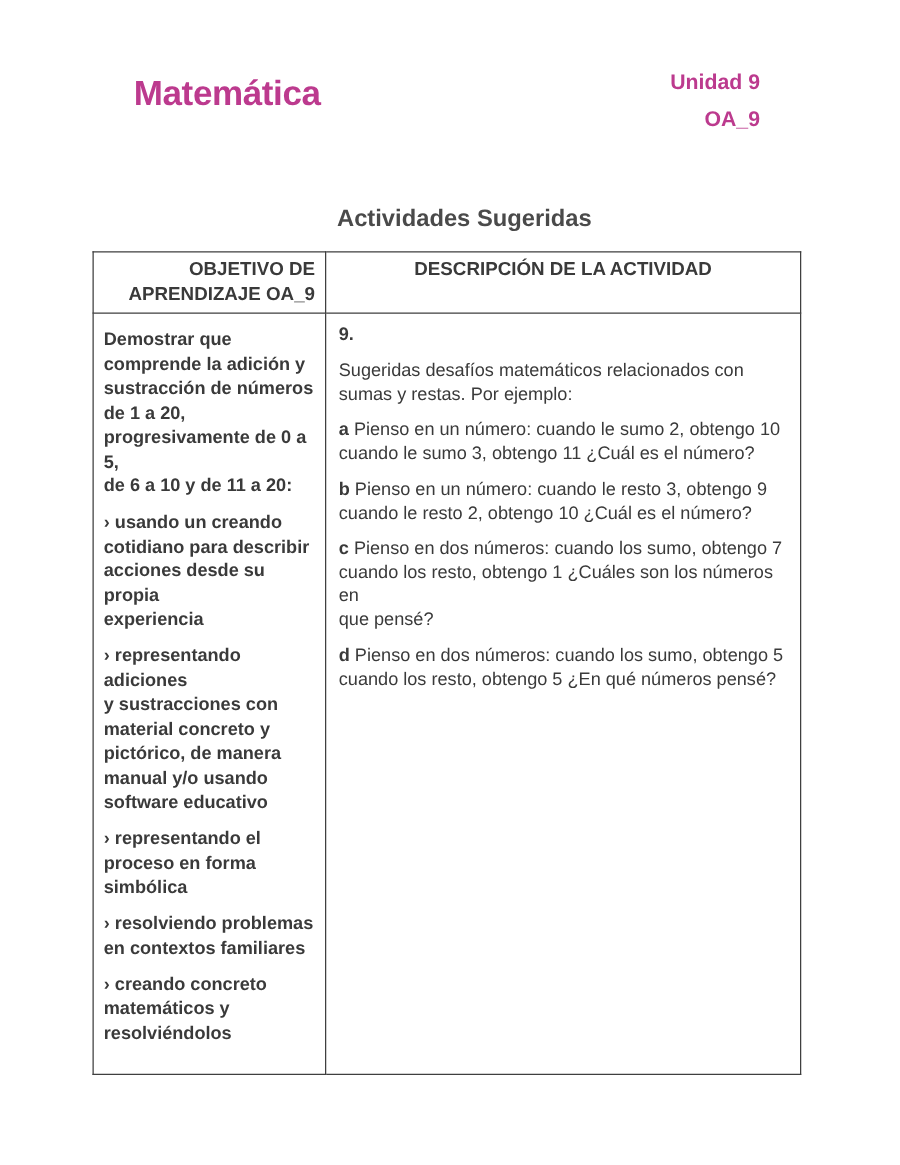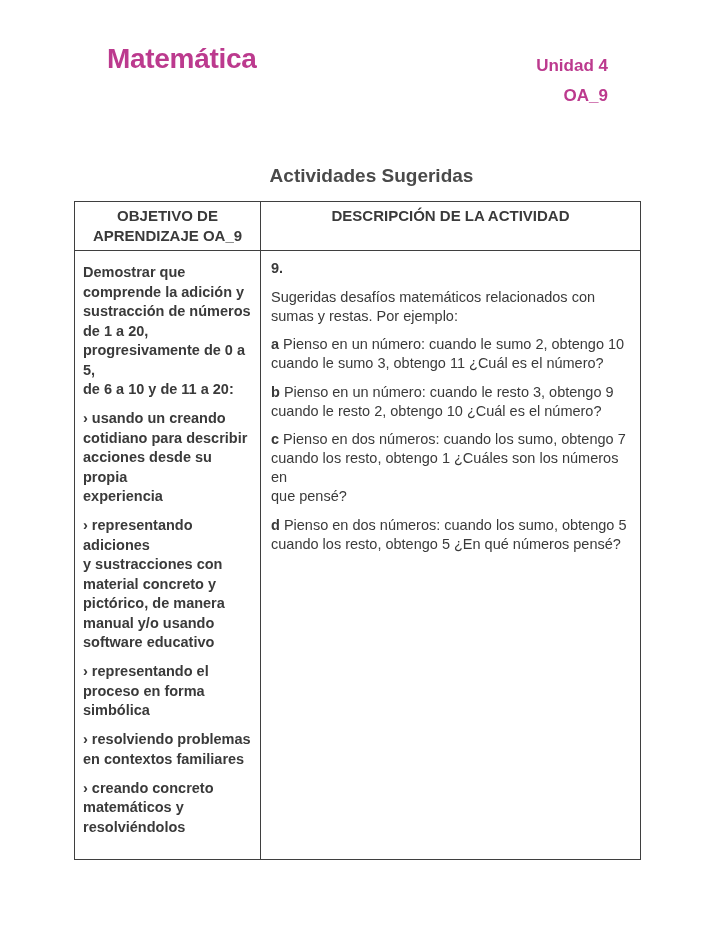--- a/index.html
+++ b/index.html
@@ -30,20 +30,21 @@
     display:flex;
     justify-content:space-between;
     align-items:flex-start;
   }
   .brand{
     font-size:28px;
     font-weight:bold;
     color:var(--brand-magenta);
     letter-spacing:-0.3px;
     line-height:34px;
+    margin-top:16px;
   }
   .grade{
     font-size:19px;
     font-weight:bold;
     color:var(--header-black);
     line-height:24px;
     margin-top:2px;
   }
   .header-right{
     text-align:right;
@@ -83,21 +84,21 @@
   col.col-activity{width:380px;}
   th{
     font-size:15px;
     font-weight:bold;
     color:var(--text-dark);
     padding:4px 8px;
     line-height:20px;
     height:48px;
   }
   th.objective-header{
-    text-align:center;
+    text-align:right;
     white-space:pre-line;
   }
   th.activity-header{
     text-align:center;
   }
   td.objective-cell{
     height:582px;
     padding:12px 8px;
     font-size:14.5px;
     font-weight:bold;
@@ -117,21 +118,21 @@
 </head>
 <body>
 
 <div class="page">
 
   <div class="doc-header">
     <div class="header-left">
       <div class="brand">Matemática</div>
     </div>
     <div class="header-right">
-      <div class="unit">Unidad 4</div>
+      <div class="unit">Unidad 9</div>
       <div class="oa-code">OA_9</div>
     </div>
   </div>
 
   <div class="doc-title">Actividades Sugeridas</div>
 
   <table class="activities">
     <colgroup>
       <col class="col-objective">
       <col class="col-activity">

